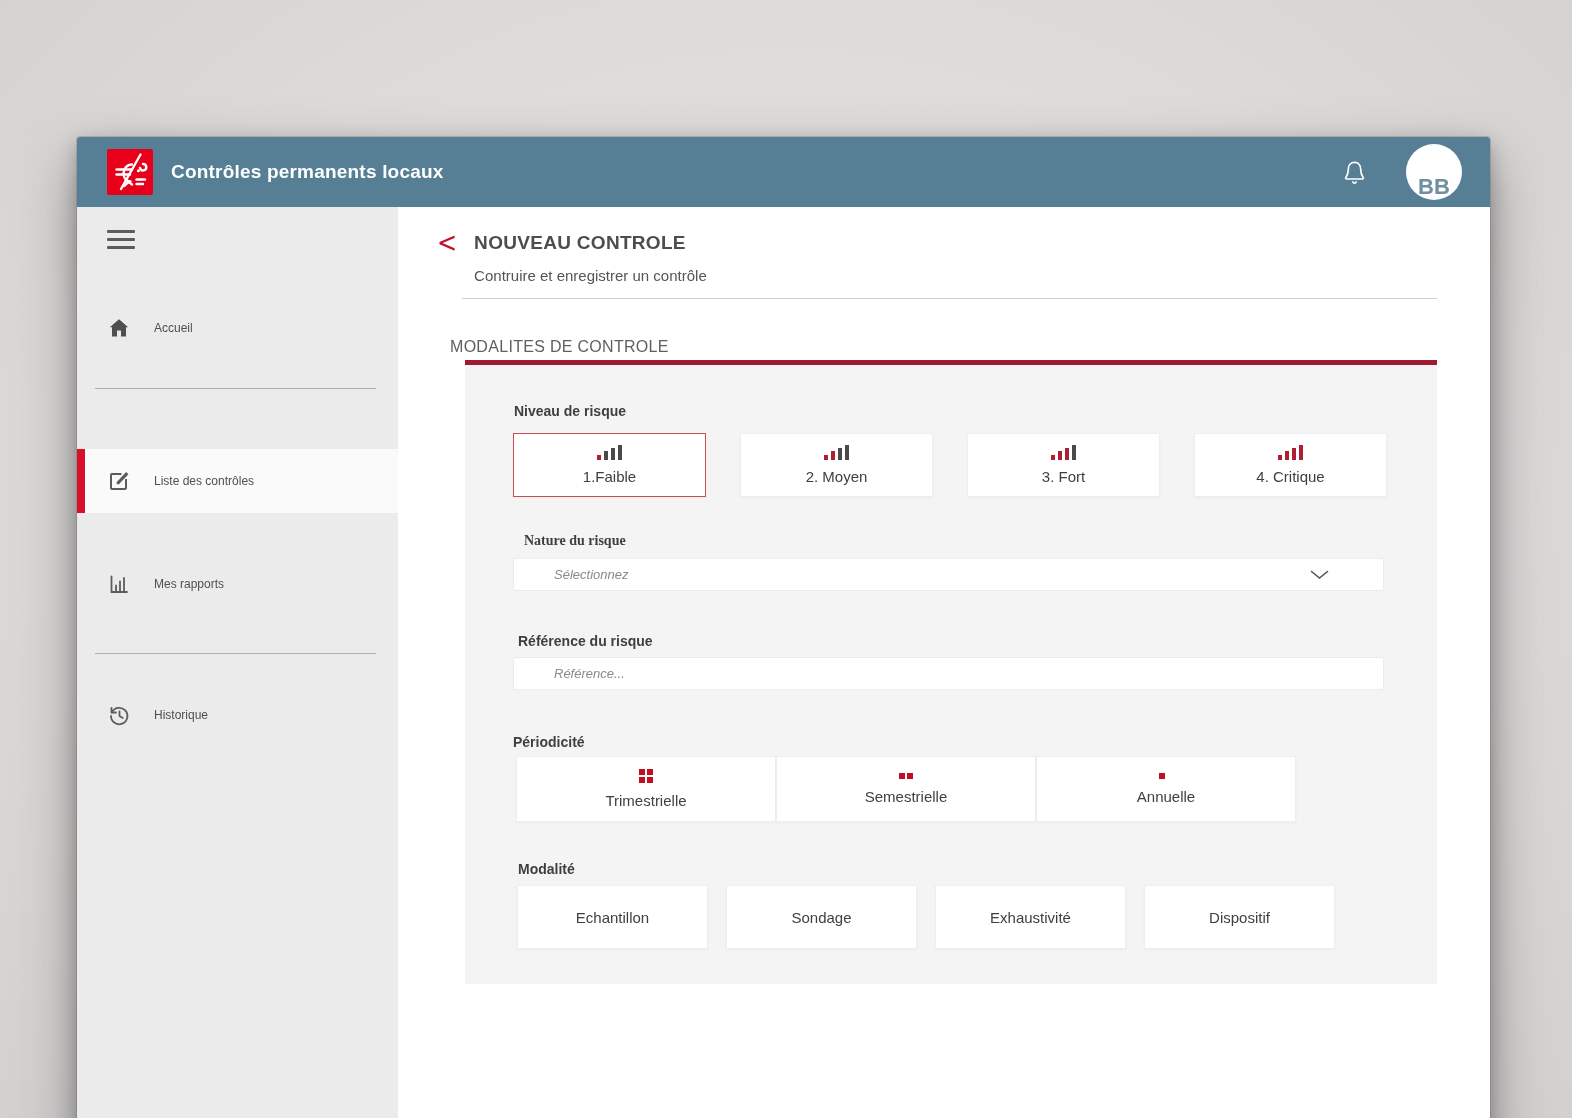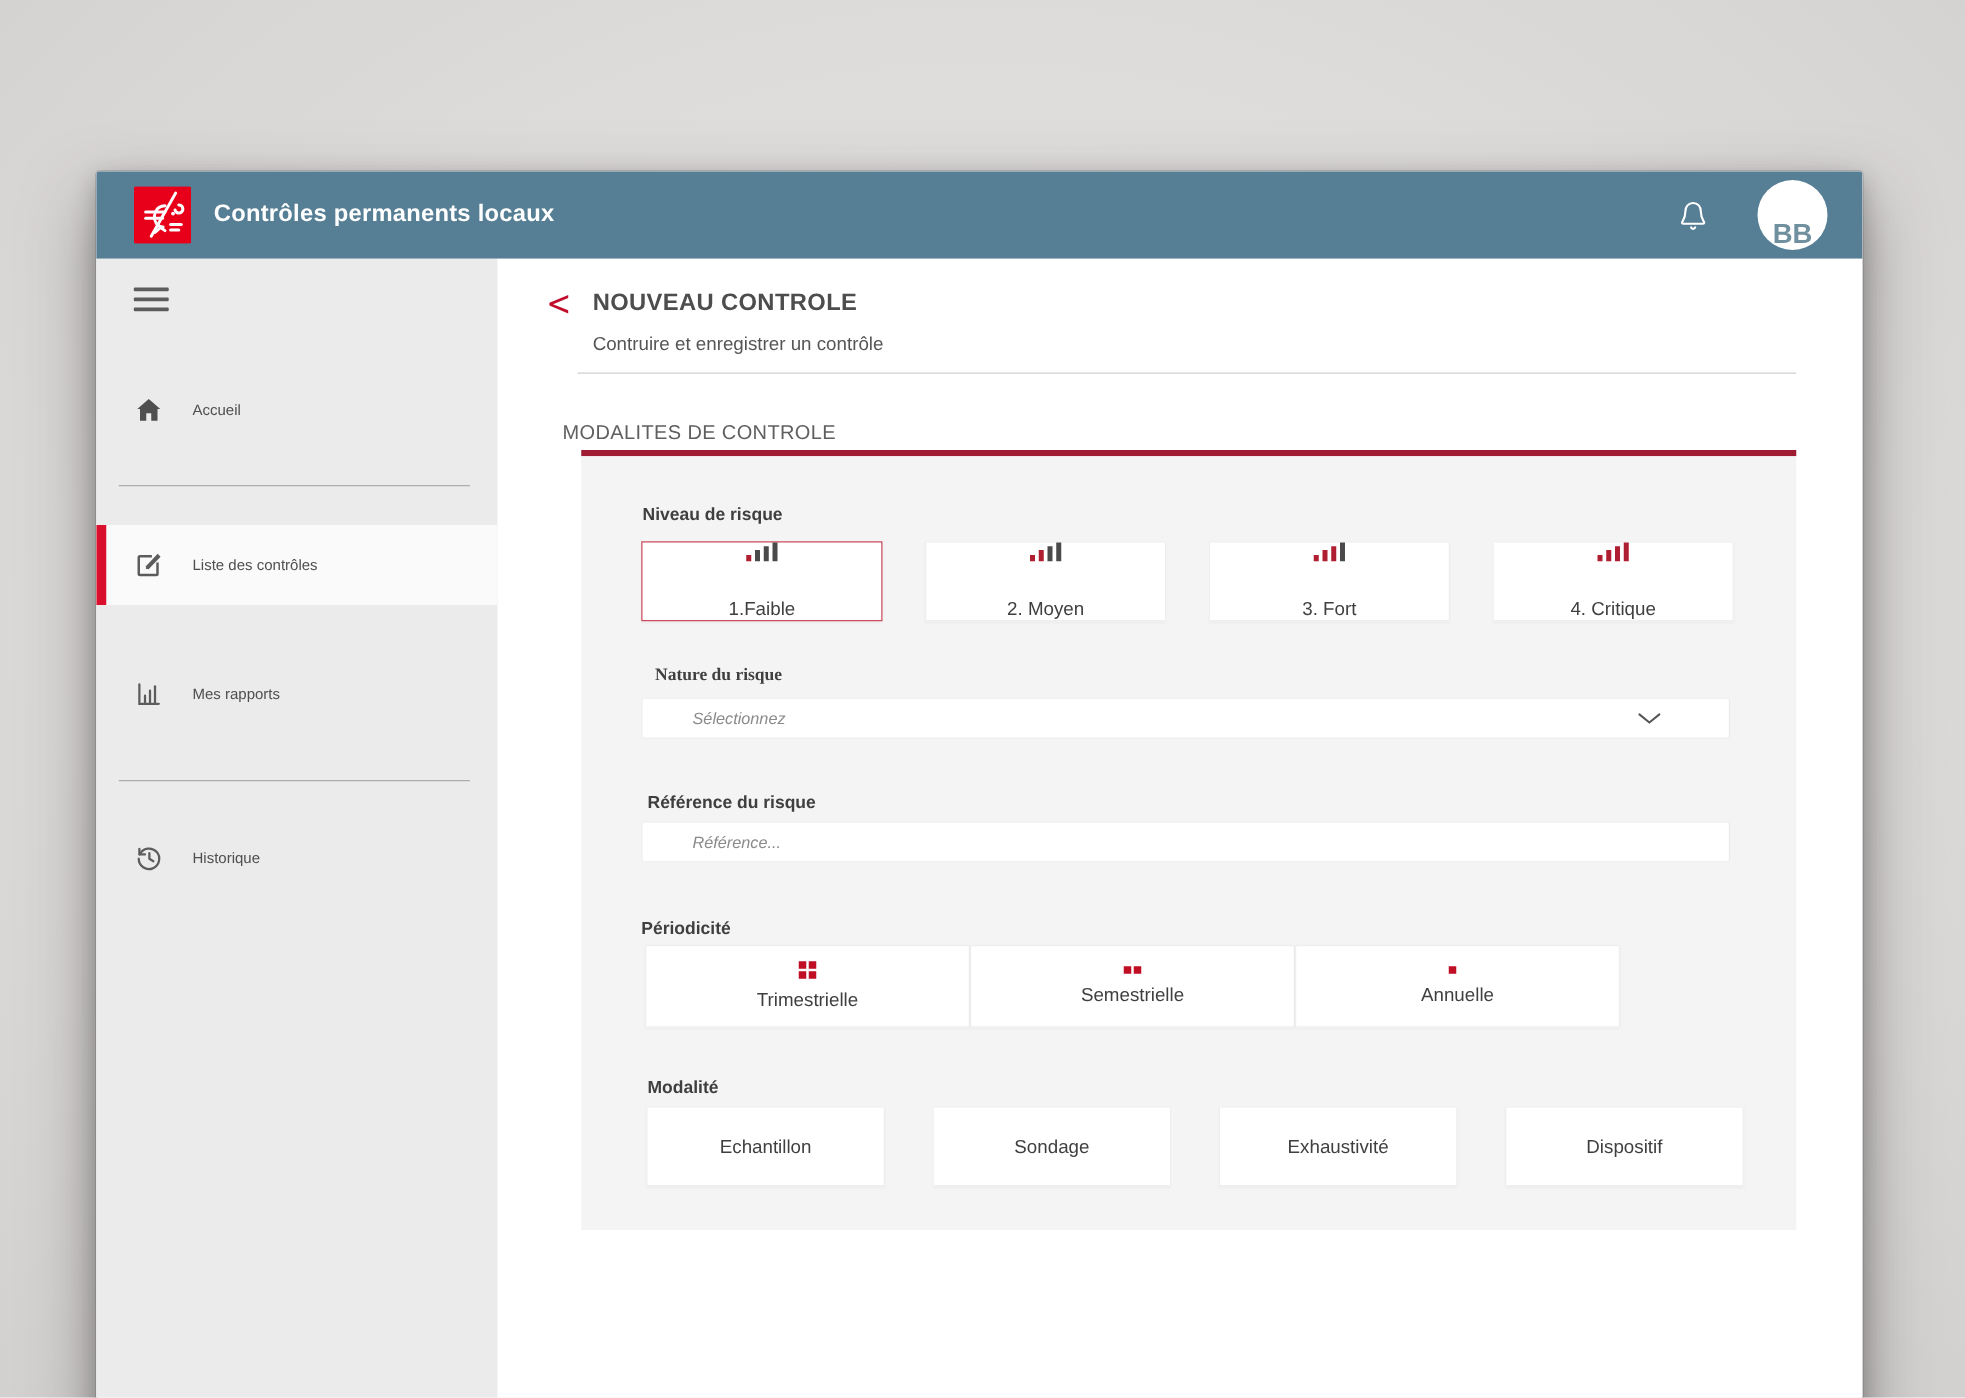--- a/index.html
+++ b/index.html
@@ -40,21 +40,21 @@
   .sidebar{width:321px;flex:none;background:var(--sidebar-bg);position:relative;}
   .hamburger{margin:23px 0 0 30px;width:28px;cursor:pointer;display:block;}
   .hamburger span{display:block;height:3px;background:#5c5c5c;margin-bottom:5px;border-radius:1px;}
   .nav-item{display:flex;align-items:center;height:70px;padding-left:30px;font-size:12px;color:#4f4f4f;cursor:pointer;position:relative;}
   .nav-item .nav-ic{width:24px;height:24px;flex:none;margin-right:23px;}
   .nav-item.active-true{background:#fafafa;}
   .nav-item.active-true::before{content:"";position:absolute;left:0;top:0;bottom:0;width:8px;background:var(--red-bright);}
   .side-divider{height:1px;background:#9a9a9a;margin:0 22px 0 18px;opacity:.75;}
   #item-accueil{margin-top:44px;}
   #div1{margin-top:25px;}
-  #item-liste{margin-top:31px;height:64px;}
+  #item-liste{margin-top:60px;height:64px;}
   #item-rapports{margin-top:36px;}
   #div2{margin-top:34px;}
   #item-historique{margin-top:26px;}
   
   .main{flex:1;background:#ffffff;min-width:0;overflow:hidden;}
   .page-head{display:flex;align-items:flex-start;padding:25px 0 0 39px;}
   .back{color:#c00e2c;font-size:24px;line-height:22px;font-weight:400;cursor:pointer;font-family:"DejaVu Sans",sans-serif;transform:scaleY(1.15);}
   .title-block{margin-left:17px;}
   .page-title{font-size:19px;font-weight:700;color:#4d4d4d;letter-spacing:.3px;}
   .page-subtitle{margin-top:13px;font-size:15px;color:#555555;font-weight:400;}
@@ -64,25 +64,25 @@
   .panel{background:var(--panel-bg);margin:0 53px 0 67px;height:619px;overflow:hidden;}
   .field-label{font-size:14px;font-weight:700;color:#3f3f3f;}
   #lbl-risk{margin:38px 0 0 49px;}
   #lbl-nature{margin:36px 0 0 59px;font-family:Liberation Serif, serif;}
   #lbl-ref{margin:42px 0 0 53px;}
   #lbl-period{margin:44px 0 0 48px;}
   #lbl-modal{margin:39px 0 0 53px;}
   .row{display:flex;}
   .risk-row{margin:14px 0 0 48px;gap:34px;}
   .period-row{margin:6px 0 0 51px;}
-  .modal-row{margin:8px 0 0 52px;gap:38px;align-items:flex-end;}
+  .modal-row{margin:8px 0 0 52px;gap:18px;align-items:flex-end;}
   .card{background:#ffffff;border:1px solid #eeeeee;box-shadow:0 1px 2px rgba(0,0,0,.04);
     display:flex;flex-direction:column;align-items:center;justify-content:center;cursor:pointer;}
   .card.sel-true{border:1px solid #c94b5c;}
-  .risk-card{width:193px;height:64px;gap:8px;justify-content:space-between;}
+  .risk-card{width:193px;height:64px;gap:8px;}
   .period-card{width:260px;height:66px;gap:9px;}
   .modal-card{width:191px;height:64px;}
   .card-label{font-size:15px;color:#3f3f3f;}
   
   .bars{display:flex;align-items:flex-end;gap:3px;height:15px;}
   .bars i{display:block;width:4px;background:#4a4a4a;}
   .bars i:nth-child(1){height:5px;}
   .bars i:nth-child(2){height:9px;}
   .bars i:nth-child(3){height:12px;}
   .bars i:nth-child(4){height:15px;}

